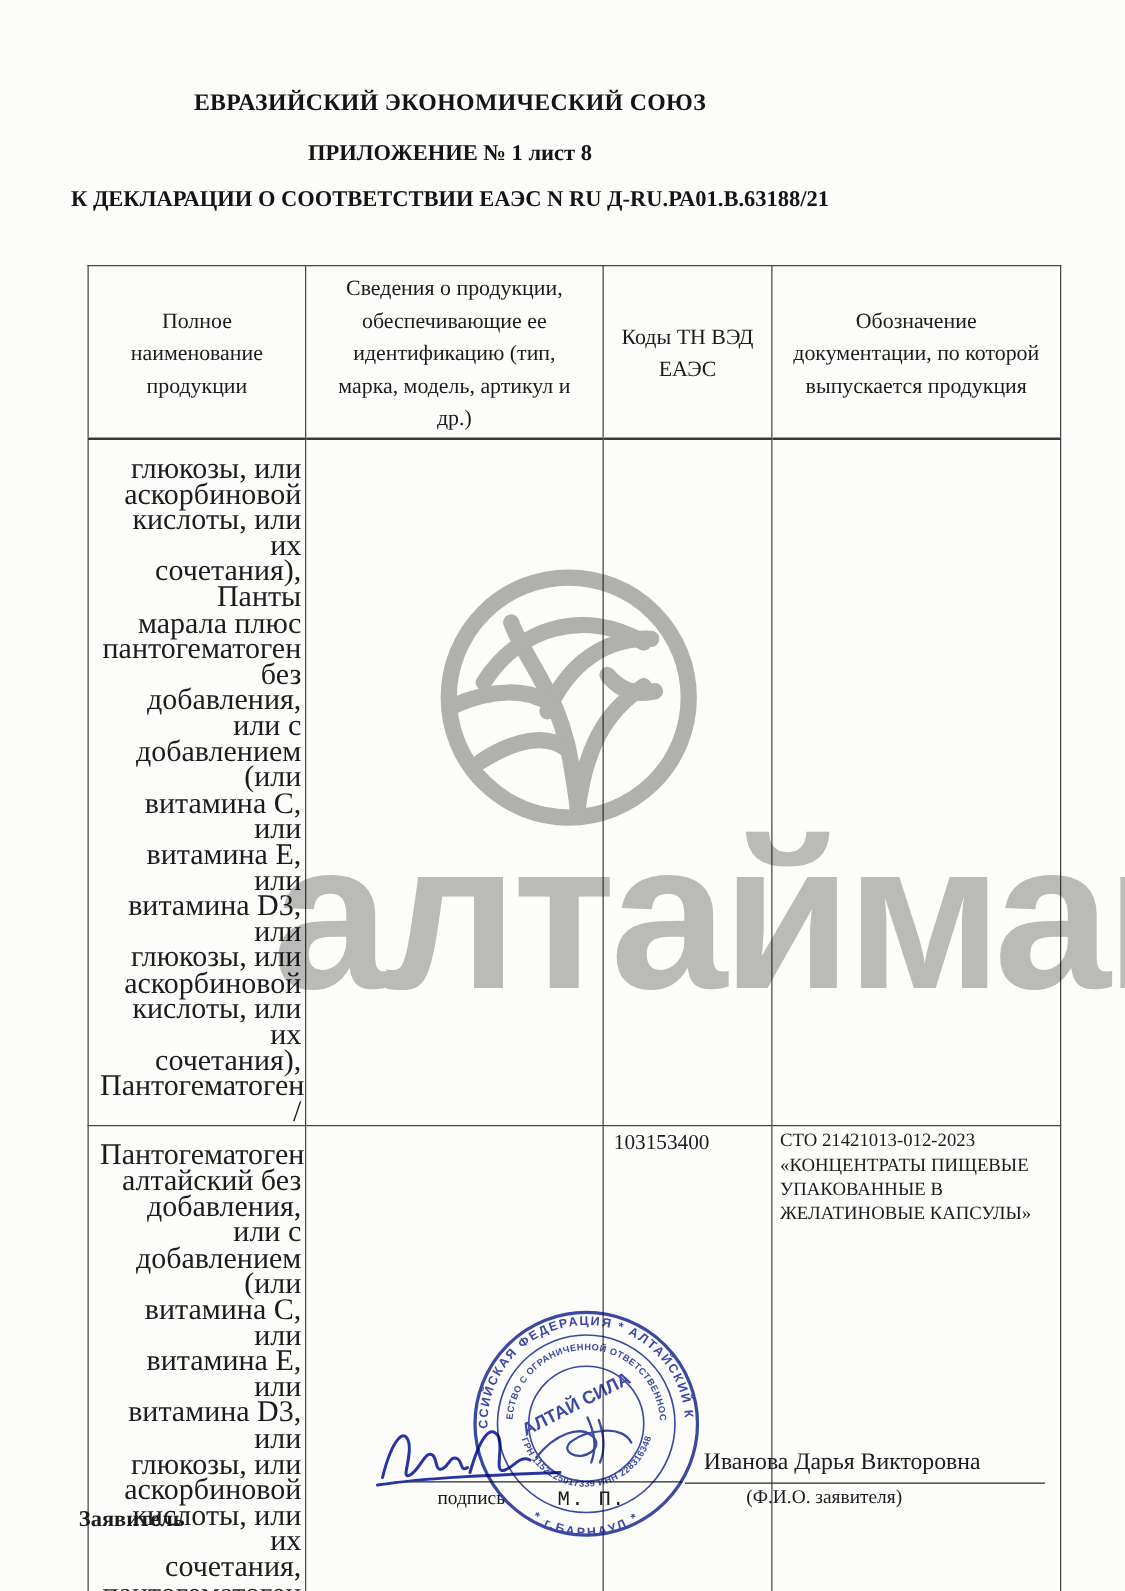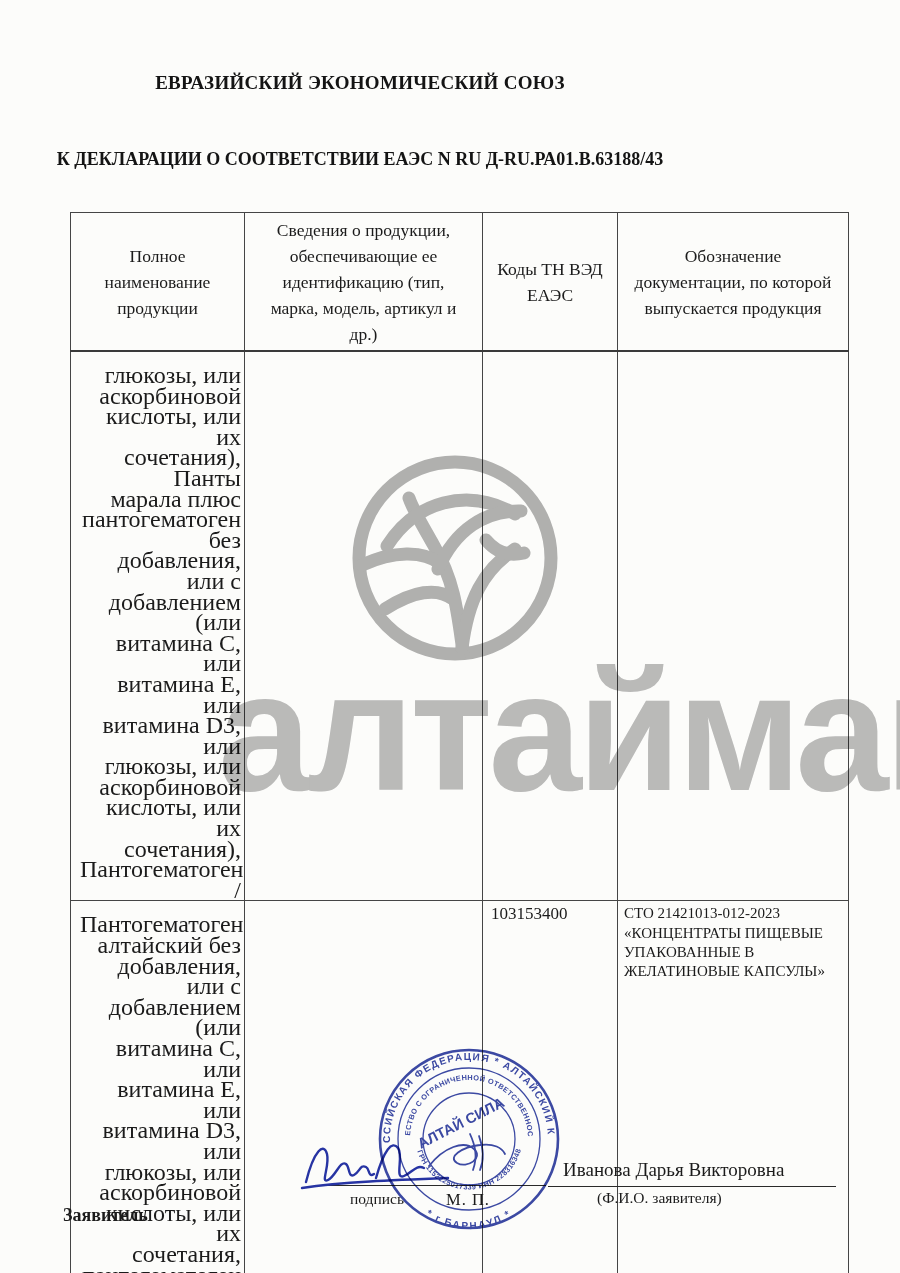--- a/index.html
+++ b/index.html
@@ -45,34 +45,35 @@
   .wm-tagline{
     left:269px;top:768px;font-family:"Liberation Sans",sans-serif;
     font-size:37px;font-weight:400;letter-spacing:1.5px;
     color:#b3b3b3;opacity:.9;white-space:nowrap;
   }
   
   .applicant{position:absolute;left:63px;top:1161px;font-size:18px;font-weight:bold;margin-top:44px;}
   .sig-line{position:absolute;left:316px;top:1185px;width:230px;border-top:1.6px solid #2a2a2a;}
   .name-line{position:absolute;left:548px;top:1186px;width:288px;border-top:1.6px solid #2a2a2a;}
   .sig-caption{position:absolute;left:350px;top:1190px;font-size:15.5px;}
-  .mp-caption{position:absolute;left:446px;top:1190px;font-size:16.5px;letter-spacing:1px;}
+  .mp-caption{position:absolute;left:446px;top:1190px;font-size:16.5px;letter-spacing:1px;font-family:Liberation Mono, monospace;}
   .fio-name{position:absolute;left:553px;top:1159px;font-size:19px;margin-left:10px;}
   .fio-caption{position:absolute;left:597px;top:1189px;font-size:15.5px;}
   .sig-svg{position:absolute;left:298px;top:1132px;}
   .stamp{position:absolute;left:374px;top:1044px;mix-blend-mode:multiply;opacity:.92;}
   .stamp text{font-family:"Liberation Sans",sans-serif;fill:#2b3a9e;}
 </style>
 </head>
 <body>
 
 <div class="page">
 
   <div class="title t1">ЕВРАЗИЙСКИЙ ЭКОНОМИЧЕСКИЙ СОЮЗ</div>
-  <div class="title t3">К ДЕКЛАРАЦИИ О СООТВЕТСТВИИ ЕАЭС N RU Д-RU.РА01.В.63188/43</div>
+  <div class="title t2">ПРИЛОЖЕНИЕ № 1 лист 8</div>
+  <div class="title t3">К ДЕКЛАРАЦИИ О СООТВЕТСТВИИ ЕАЭС N RU Д-RU.РА01.В.63188/21</div>
 
   <table class="decl">
     <colgroup>
       <col style="width:174px">
         <col style="width:238px">
         <col style="width:135px">
         <col style="width:231px">
     </colgroup>
     <tbody>
         <tr class="header">

